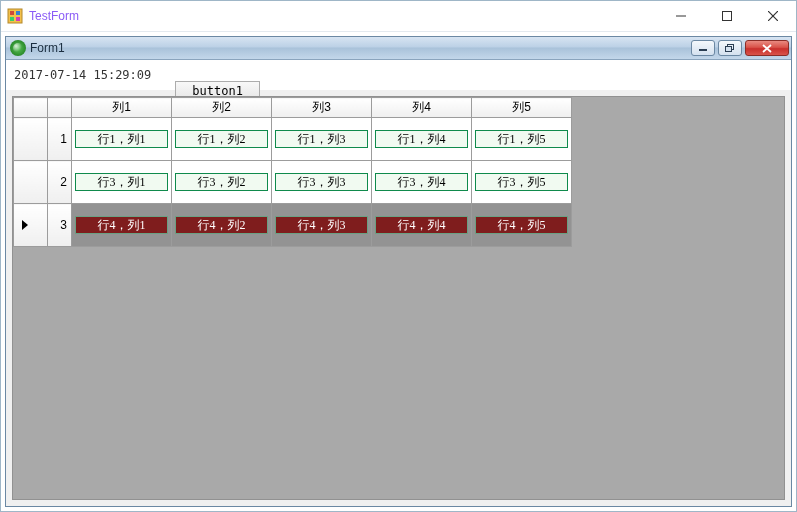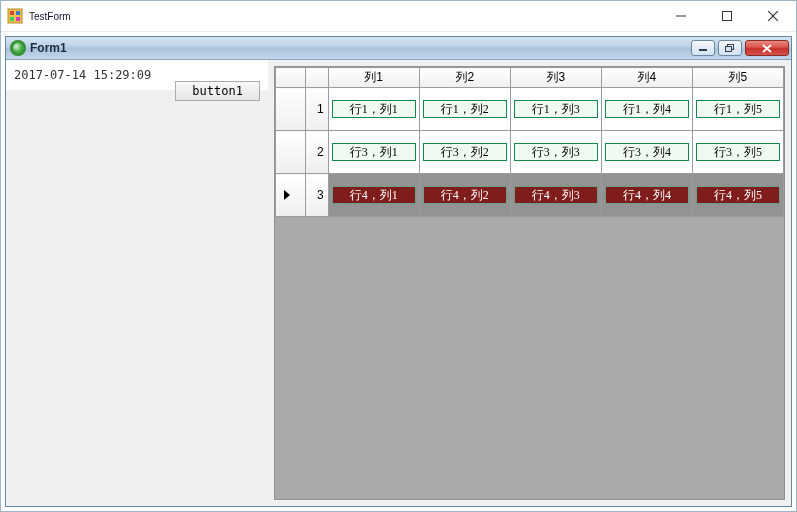--- a/index.html
+++ b/index.html
@@ -20,22 +20,22 @@
   }
   .outer-titlebar {
     height: 30px;
     display: flex; align-items: center;
     background: #fff;
     border-bottom: 1px solid #e3e9ef;
     padding: 0 0 0 6px;
   }
   .outer-titlebar .title {
     flex: 1;
-    color: #0f172a;
-    font-size: 10px;
+    color: #8b5cf6;
+    font-size: 12px;
   }
   .app-icon {
     width: 16px; height: 16px; margin-right: 6px;
     display: inline-flex; align-items: center; justify-content: center;
   }
   .winbtn {
     width: 46px; height: 30px;
     display: flex; align-items: center; justify-content: center;
     color: #555;
   }
@@ -59,21 +59,21 @@
     height: 22px;
     background: linear-gradient(#d7e4f2, #bcd1e6 45%, #a9c2da 50%, #c3d7ea);
     border-bottom: 1px solid #8aa4bd;
     display: flex; align-items: center;
     padding: 0 2px 0 4px;
   }
   .child-titlebar .title {
     flex: 1;
     font-size: 12px;
     color: #1b2e40;
-    font-weight: bold;
+    font-weight: normal;
   }
   .child-icon {
     width: 16px; height: 16px; margin-right: 4px;
     background: radial-gradient(circle at 50% 50%, #5cc45c 0%, #2a8a2a 70%);
     border-radius: 50%;
     position: relative;
   }
   .child-icon::after {
     content: ""; position: absolute; inset: 3px;
     border-radius: 50%;
@@ -93,21 +93,21 @@
     width: 44px;
     background: linear-gradient(#e98a80, #d9534a 45%, #c9302c 55%, #d9534a);
     border-color: #8a2d27;
   }
   .mdi-ctrl svg { width: 10px; height: 8px; }
   .mdi-ctrl.close svg { width: 14px; height: 9px; }
 
   
   .client {
     flex: 1;
-    display: flex; flex-direction: row;
+    display: flex; flex-direction: column;
     background: #f0f0f0;
   }
   .toolbar-row {
     height: 30px;
     background: #fff;
     border-bottom: 0;
     display: flex; align-items: center;
     gap: 24px;
     padding: 0 8px;
   }

